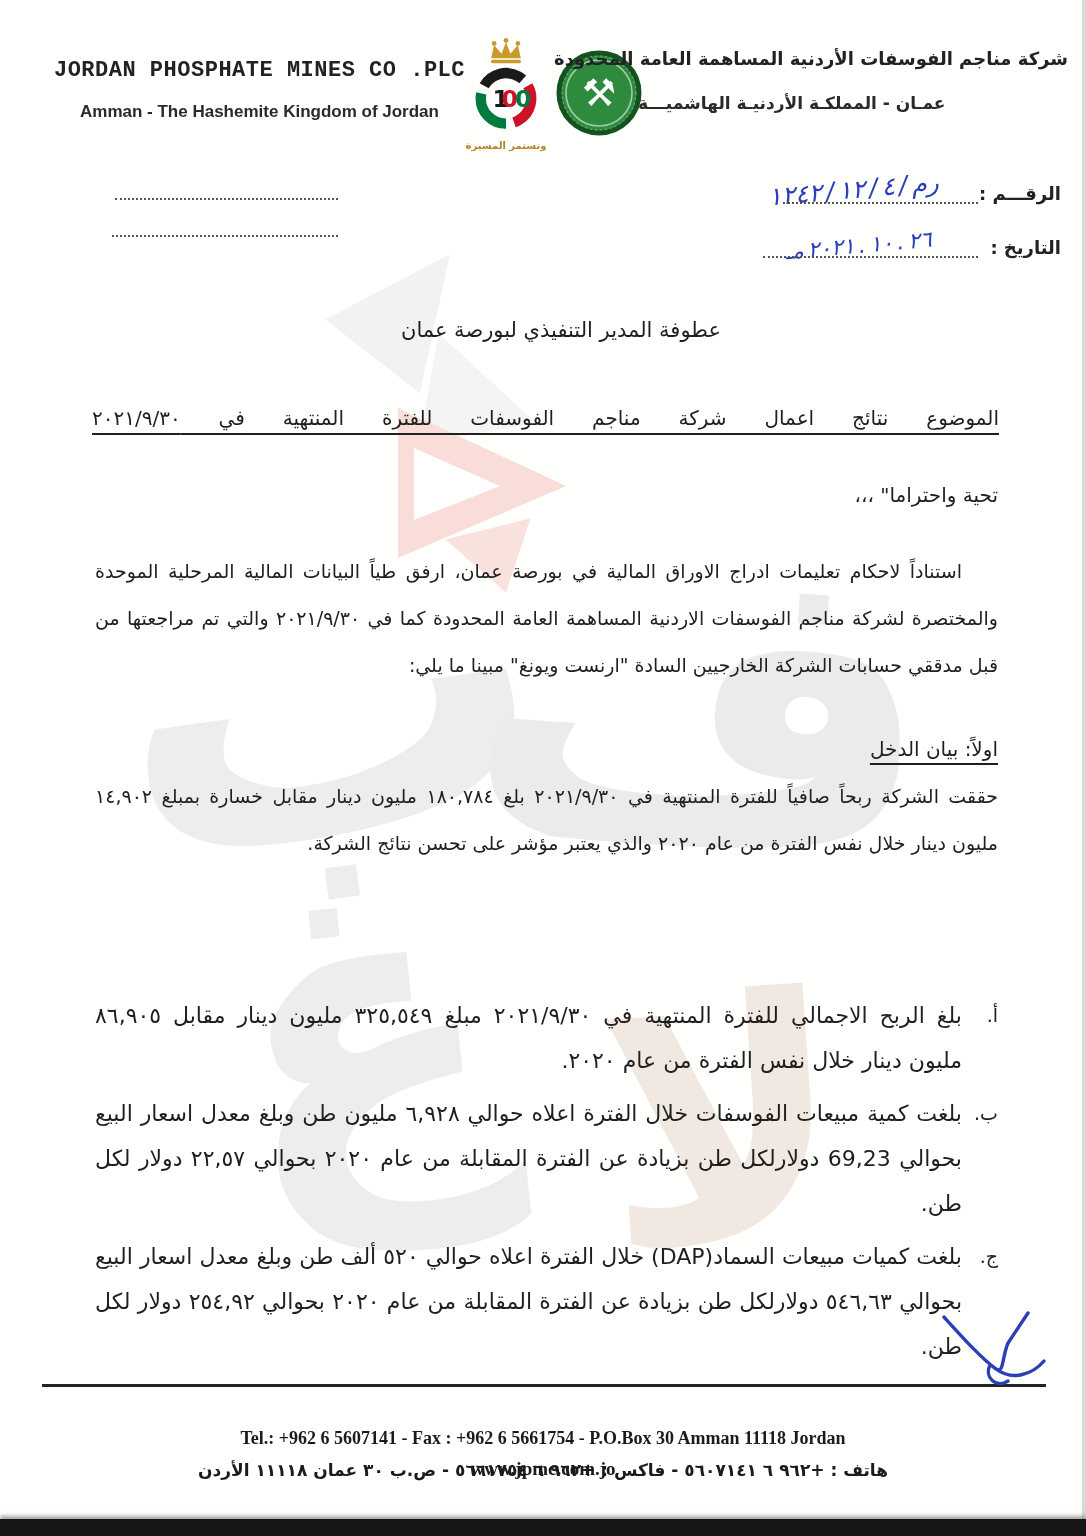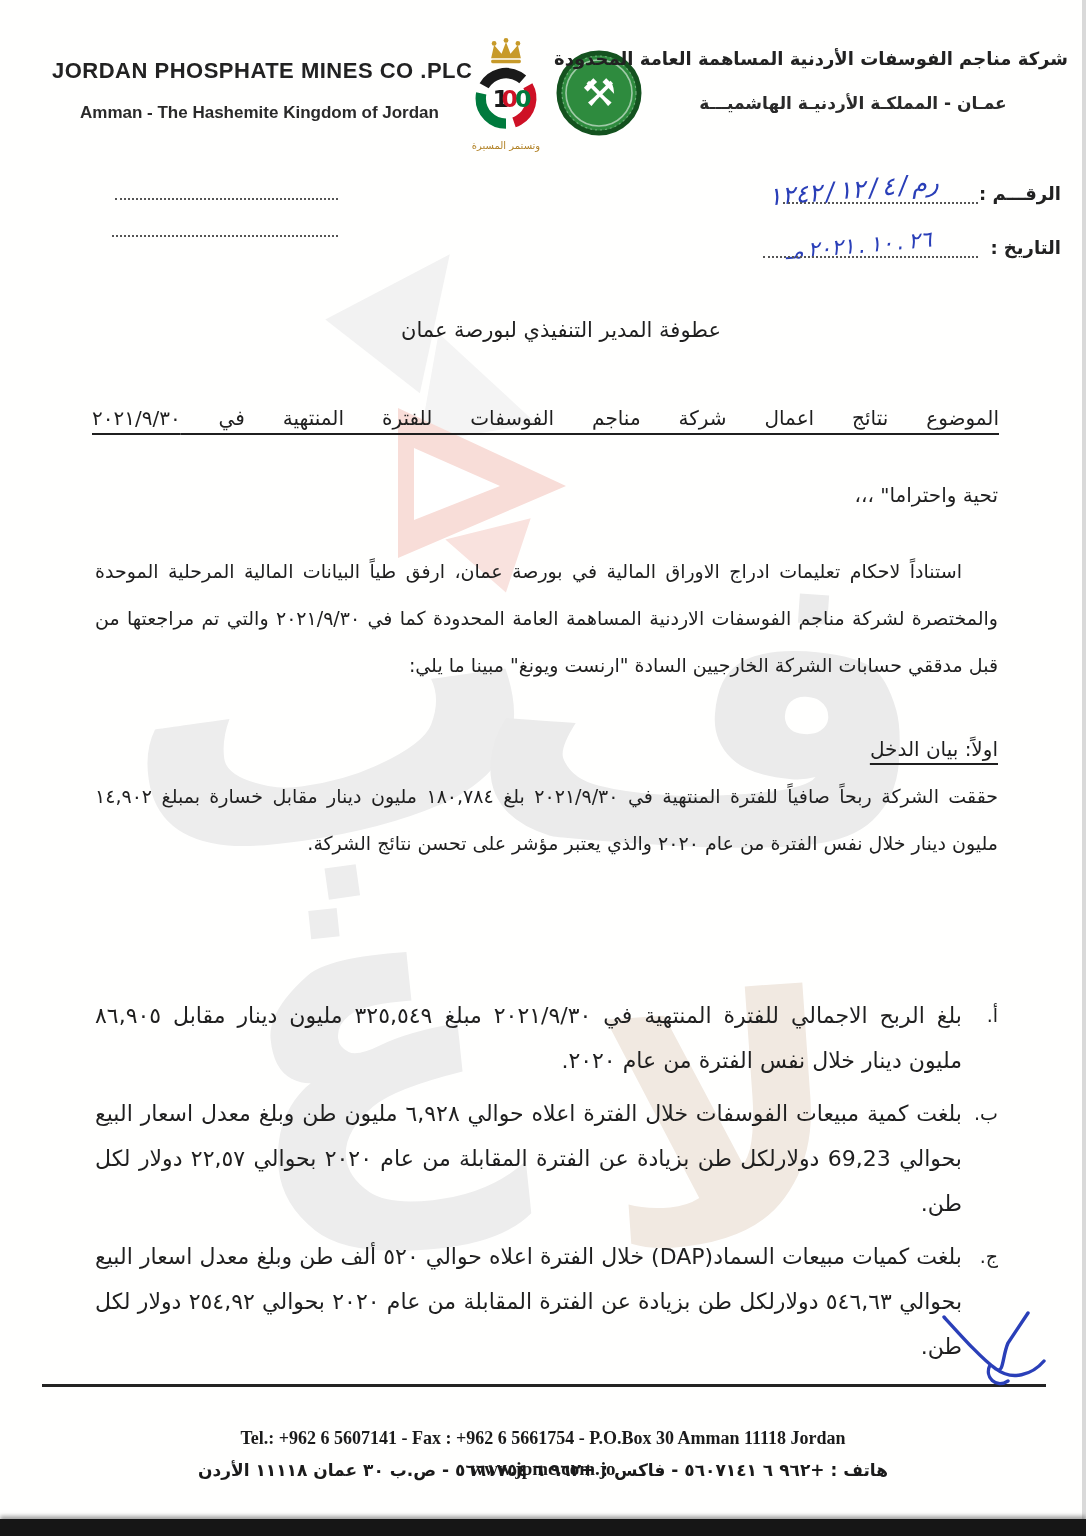--- a/index.html
+++ b/index.html
@@ -6,26 +6,26 @@
   .page{
     position:relative;width:1086px;height:1536px;background:#fffffe;
     font-family:"DejaVu Sans",sans-serif;color:#1f1f1f;overflow:hidden;
   }
   
   .wm{position:absolute;z-index:0;pointer-events:none;}
   .wm-glyph{font-family:"DejaVu Sans",sans-serif;font-weight:bold;line-height:1;}
   .tri{position:absolute;width:0;height:0;}
   
   .hdr-en{position:absolute;left:52px;top:58px;width:415px;text-align:center;z-index:2;}
-  .hdr-en-name{font-family:Liberation Sans, sans-serif;font-weight:bold;font-size:22px;letter-spacing:.5px;color:#222;white-space:nowrap;}
+  .hdr-en-name{font-family:Liberation Mono, monospace;font-weight:bold;font-size:22px;letter-spacing:.5px;color:#222;white-space:nowrap;}
   .hdr-en-sub{font-family:"Liberation Sans","DejaVu Sans",sans-serif;font-weight:bold;font-size:17px;color:#2a2a2a;margin-top:19px;white-space:nowrap;}
   .logo-centennial{position:absolute;left:461px;top:36px;width:90px;height:122px;z-index:2;text-align:center;}
-  .centennial-caption{font-size:10px;font-weight:normal;color:#b3842a;margin-top:-4px;white-space:nowrap;}
+  .centennial-caption{font-size:10px;font-weight:bold;color:#b3842a;margin-top:-4px;white-space:nowrap;}
   .logo-emblem{position:absolute;left:556px;top:50px;width:86px;height:86px;z-index:2;}
-  .hdr-ar{position:absolute;right:18px;top:48px;width:430px;text-align:center;z-index:2;direction:rtl;}
+  .hdr-ar{position:absolute;right:18px;top:48px;width:430px;text-align:left;z-index:2;direction:rtl;}
   .hdr-ar-name{font-weight:bold;font-size:18px;color:#222;white-space:nowrap;}
   .hdr-ar-sub{font-weight:bold;font-size:17px;color:#2a2a2a;margin-top:24px;white-space:nowrap;}
   
   .ref-row{position:absolute;right:0;width:420px;height:50px;z-index:3;direction:rtl;}
   .ref-row.num{top:160px;}
   .ref-row.date{top:214px;}
   .ref-label{position:absolute;right:25px;bottom:6px;font-weight:bold;font-size:18px;color:#222;}
   .ref-dots{position:absolute;bottom:6px;border-bottom:2px dotted #555;}
   .num .ref-dots{right:108px;width:195px;}
   .date .ref-dots{right:108px;width:215px;}

